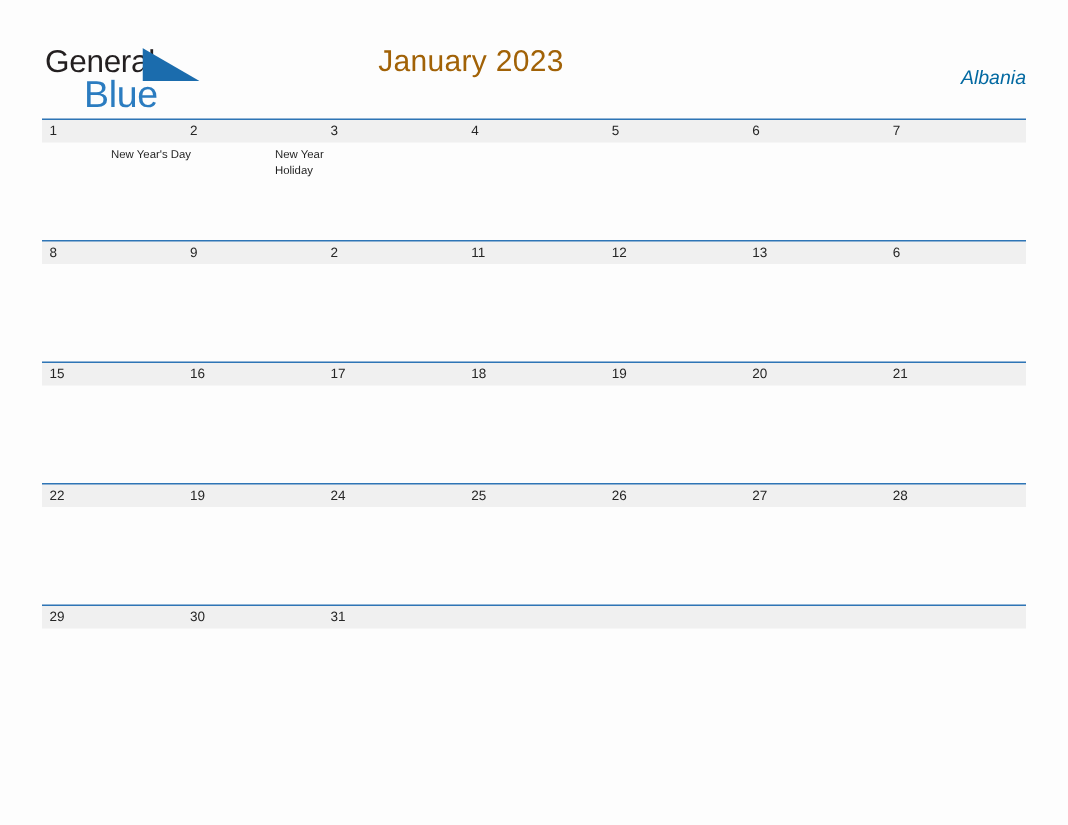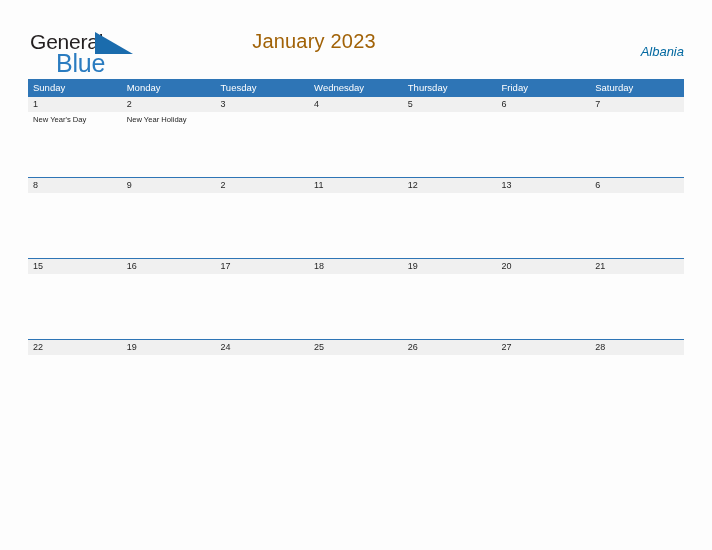--- a/index.html
+++ b/index.html
@@ -144,20 +144,21 @@
 
   .events-row {
     display: flex;
     width: 656px;
     height: 64px;
   }
   .events-cell {
     width: 93.714px;
     padding: 3px 5px 0 5px;
     box-sizing: border-box;
+    margin-left: 41px;
   }
   .event {
     font-size: 7.6px;
     line-height: 10.5px;
     color: #1f1f1f;
     font-family: "Liberation Sans", sans-serif;
     margin-bottom: 1px;
     word-wrap: break-word;
   }
 </style>
@@ -179,29 +180,20 @@
     </div>
 
     <div class="title">January 2023</div>
 
     <div class="country">Albania</div>
 
   </div>
 
   <div class="calendar">
 
-    <div class="dow-row">
-      <div class="dow-cell">Sunday</div>
-      <div class="dow-cell">Monday</div>
-      <div class="dow-cell">Tuesday</div>
-      <div class="dow-cell">Wednesday</div>
-      <div class="dow-cell">Thursday</div>
-      <div class="dow-cell">Friday</div>
-      <div class="dow-cell">Saturday</div>
-    </div>
 
     <div id="weeks-container">
         <div class="week">
           <div class="daynum-row">
             <div class="daynum-cell">1</div>
             <div class="daynum-cell">2</div>
             <div class="daynum-cell">3</div>
             <div class="daynum-cell">4</div>
             <div class="daynum-cell">5</div>
             <div class="daynum-cell">6</div>
@@ -273,17 +265,37 @@
           <div class="events-row">
             <div class="events-cell"></div>
             <div class="events-cell"></div>
             <div class="events-cell"></div>
             <div class="events-cell"></div>
             <div class="events-cell"></div>
             <div class="events-cell"></div>
             <div class="events-cell"></div>
           </div>
         </div>
+        <div class="week">
+          <div class="daynum-row">
+            <div class="daynum-cell">29</div>
+            <div class="daynum-cell">30</div>
+            <div class="daynum-cell">31</div>
+            <div class="daynum-cell"></div>
+            <div class="daynum-cell"></div>
+            <div class="daynum-cell"></div>
+            <div class="daynum-cell"></div>
+          </div>
+          <div class="events-row">
+            <div class="events-cell"></div>
+            <div class="events-cell"></div>
+            <div class="events-cell"></div>
+            <div class="events-cell"></div>
+            <div class="events-cell"></div>
+            <div class="events-cell"></div>
+            <div class="events-cell"></div>
+          </div>
+        </div>
       </div>
 
   </div>
 
 </div>
 
 </body></html>

